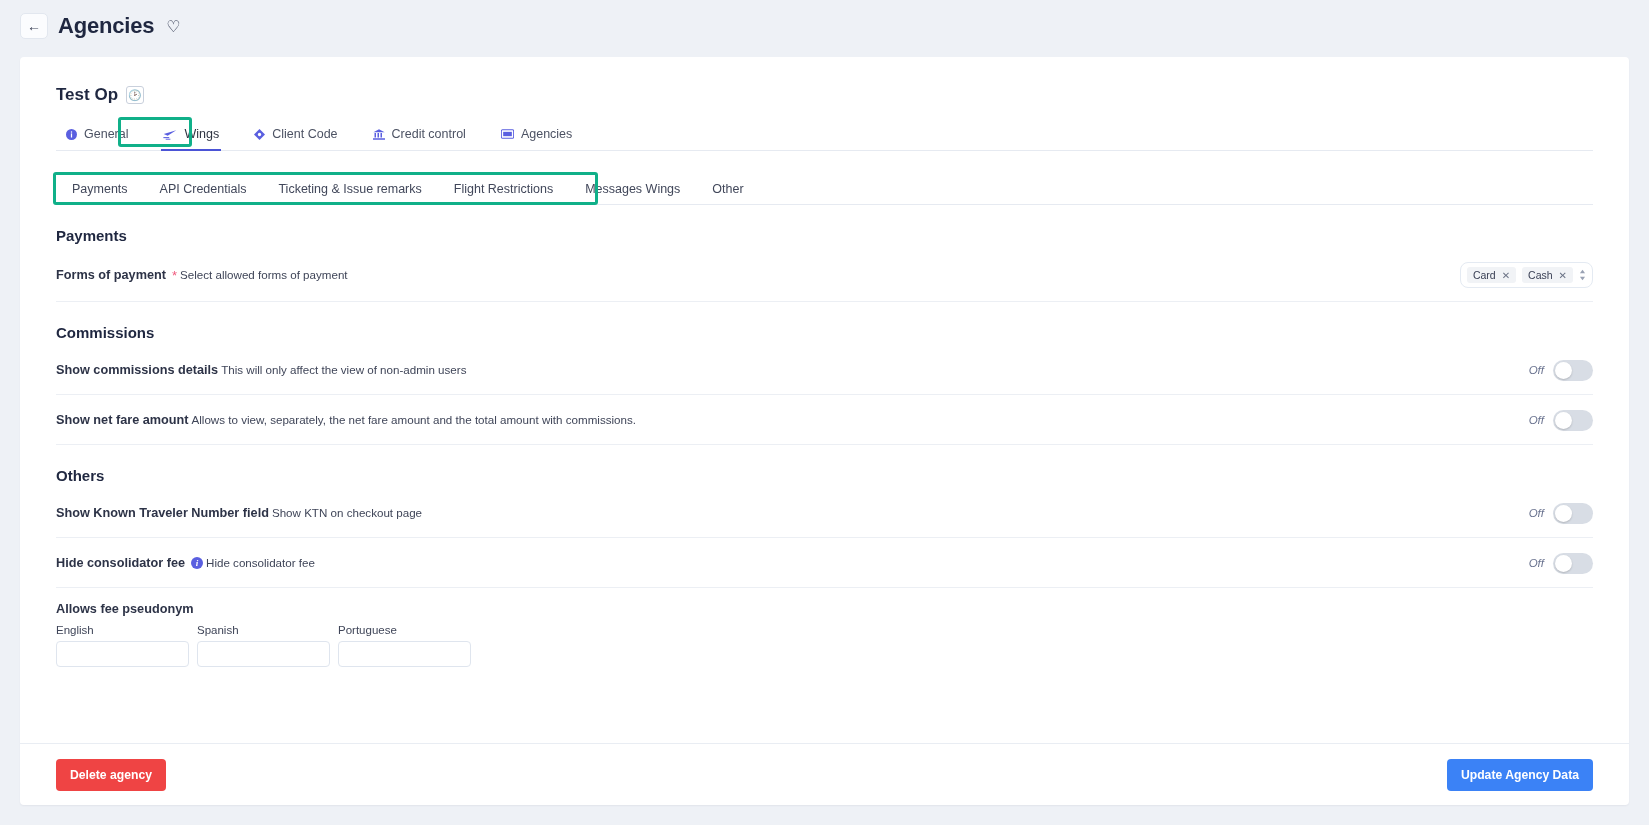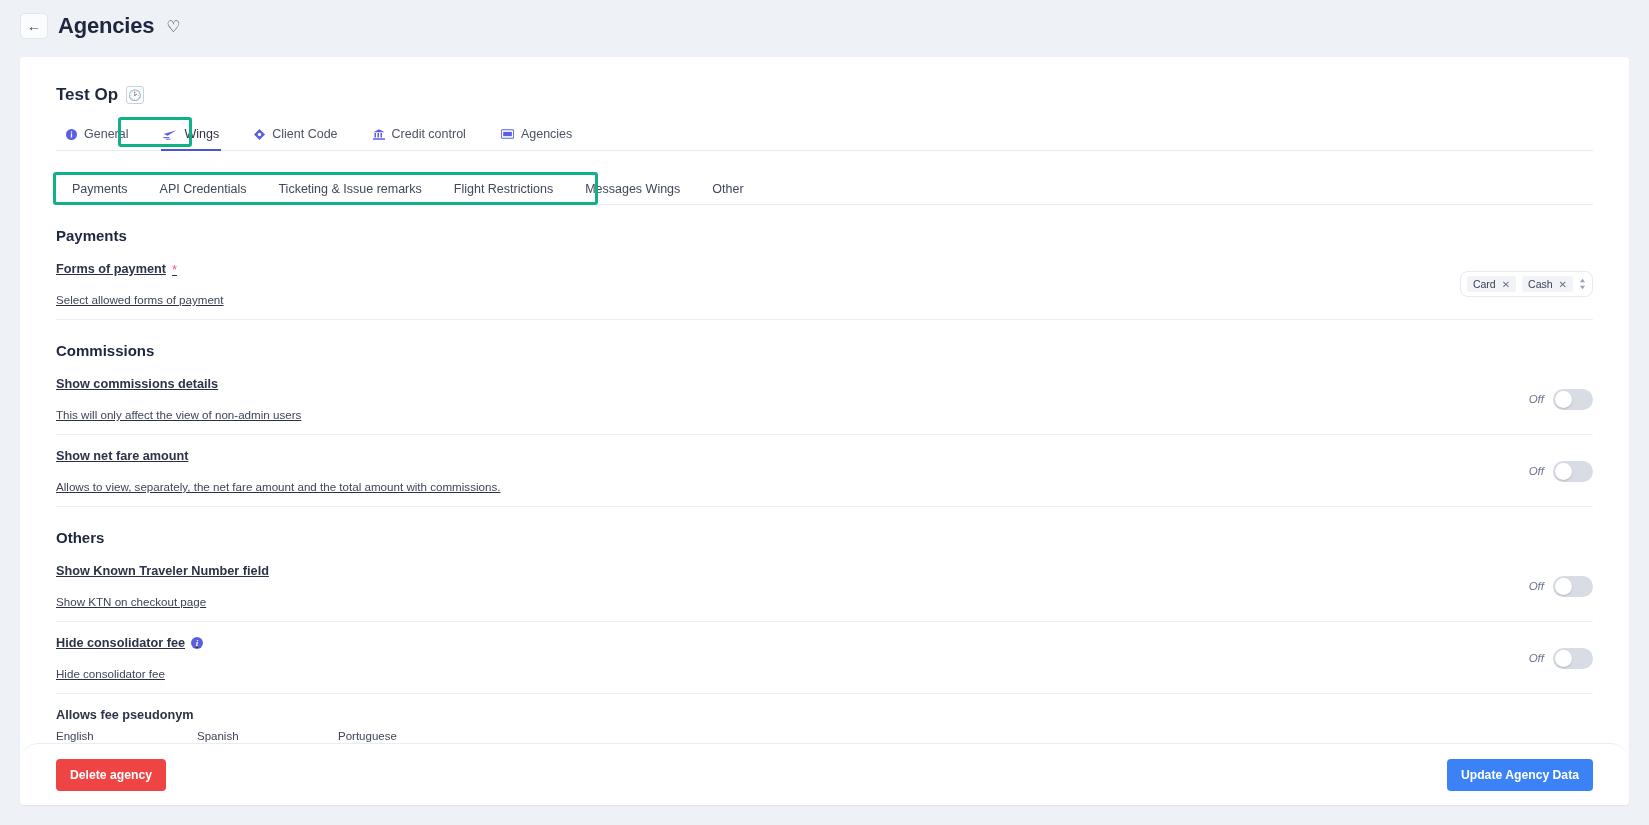--- a/index.html
+++ b/index.html
@@ -155,21 +155,21 @@
     margin-bottom: 4px;
   }
 
   .srow {
     display: flex; align-items: center;
     justify-content: space-between;
     padding: 14px 0 13px 0;
     border-bottom: 1px solid #eceff4;
     min-height: 50px;
   }
-  .srow-texts { display: flex; flex-direction: column; gap: 17px; text-decoration: underline; }
+  .srow-texts { display: flex; flex-direction: row; gap: 3px; }
   .srow-label {
     font-size: 12.7px;
     font-weight: bold;
     color: #2d3347;
     display: flex; align-items: center; gap: 6px;
   }
   .req { color: #f05a7e; font-weight: normal; font-size: 13px; line-height: 1; }
   .info-dot {
     width: 12px; height: 12px; border-radius: 50%;
     background: #5a5fe0; color: #fff;
@@ -252,21 +252,20 @@
     outline: none;
   }
 
   
   .card-footer {
     border-top: 1px solid #e9edf3;
     height: 62px;
     display: flex; align-items: center;
     justify-content: space-between;
     padding: 0 36px;
-    border-radius: 19px;
   }
   .btn {
     border: none;
     border-radius: 4px;
     font-size: 12.2px;
     font-weight: bold;
     color: #fff;
     padding: 9px 14px;
     cursor: pointer;
     font-family: "Liberation Sans", sans-serif;

